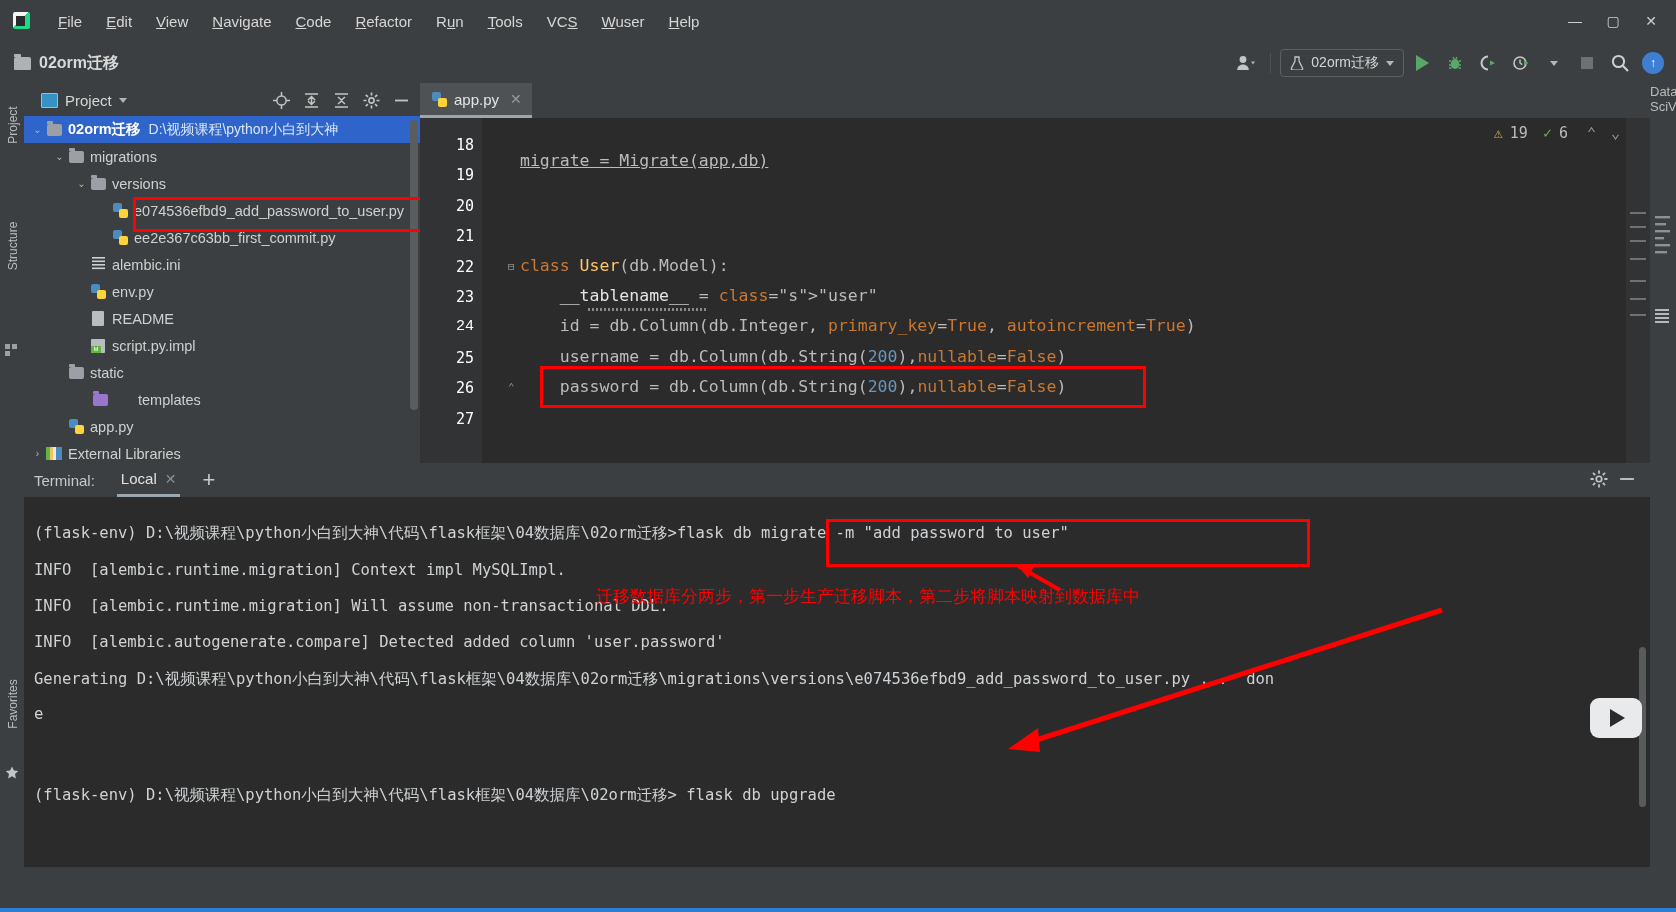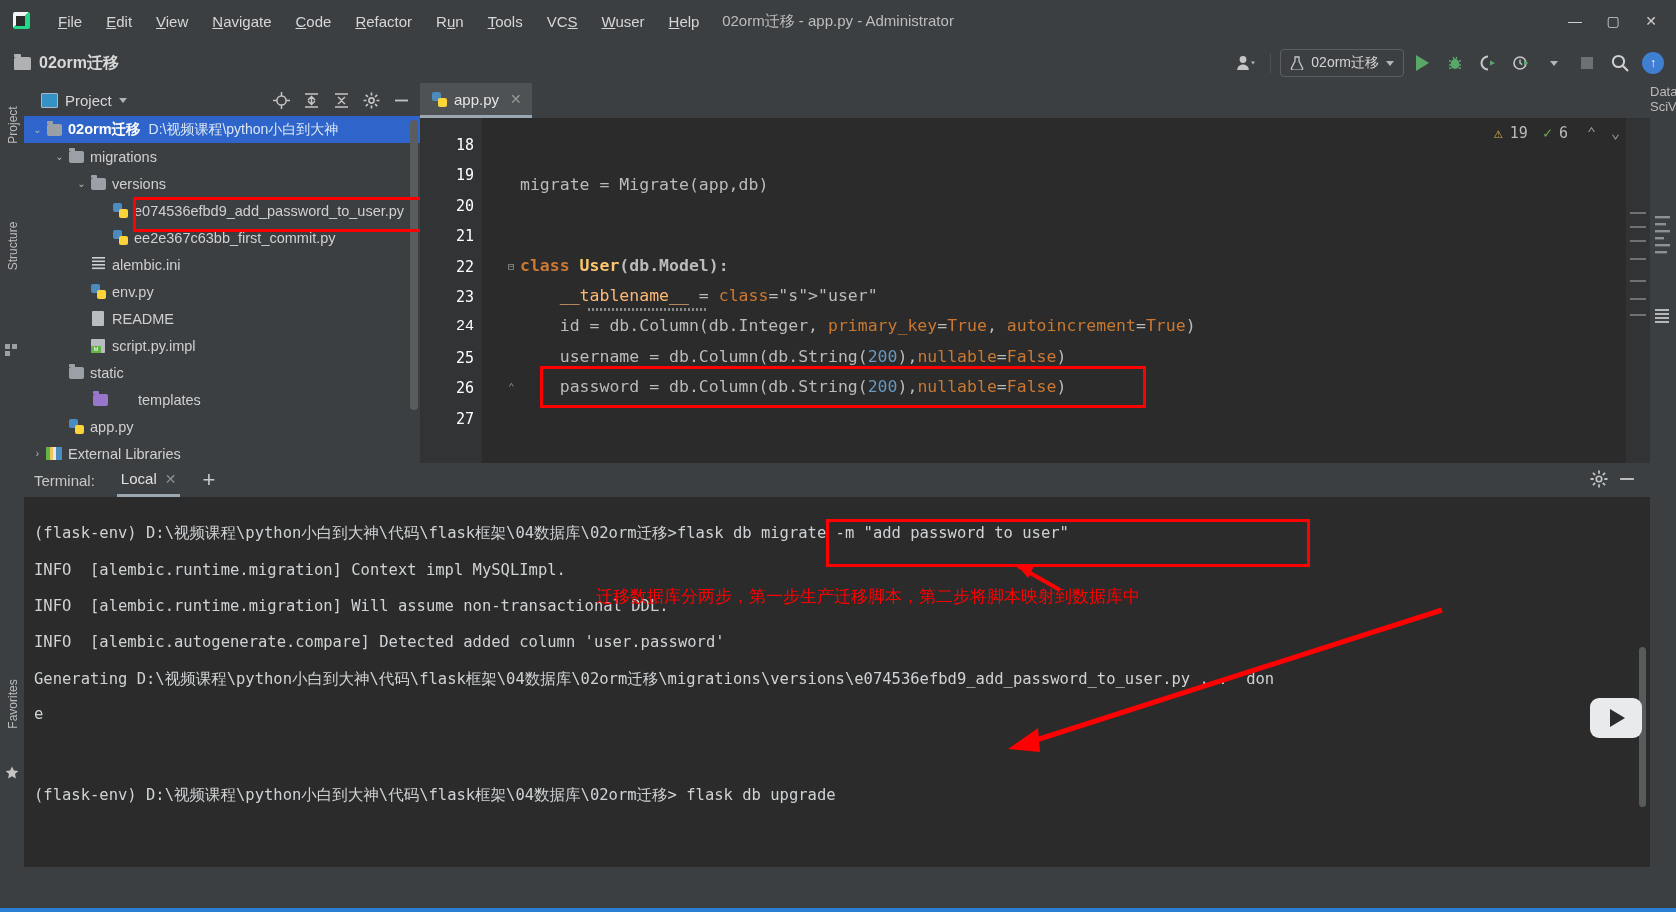--- a/index.html
+++ b/index.html
@@ -76,21 +76,21 @@
   .editor-wrap{position:absolute;left:420px;top:84px;width:1230px;height:379px;background:#2b2b2b;}
   .tabbar{height:34px;background:#3c3f41;display:flex;align-items:flex-end;}
   .tab{display:flex;align-items:center;gap:7px;height:32px;padding:0 10px 0 12px;background:#4e5254;color:#e4e4e4;font-size:15px;border-bottom:3px solid #9aa7b0;}
   .tab .x{color:#9a9a9a;font-size:14px;margin-left:4px;}
   .code-area{position:relative;height:345px;background:#2b2b2b;overflow:hidden;font-family:"DejaVu Sans Mono", monospace;font-size:16.5px;}
   .gutter{position:absolute;left:0;top:0;width:62px;height:345px;background:#313335;}
   .gutter .ln{position:absolute;right:8px;color:#ffffff;font-size:15px;}
   .fold{position:absolute;left:88px;color:#8d9192;font-size:11px;}
   .codeline{position:absolute;left:100px;white-space:pre;}
   .k{color:#cc7832;} .n{color:#6897bb;} .f{color:#ffc66d;}
-  .d{color:#fdba74;} .pk{color:#c77832;}
+  .d{color:#e5e5e5;} .pk{color:#c77832;}
   .warn-strip{position:absolute;right:0;top:0;width:24px;height:345px;background:#313335;}
   .warn-head{position:absolute;right:30px;top:6px;display:flex;align-items:center;gap:7px;font-size:15px;color:#bbbbbb;}
   .mm{position:absolute;right:4px;width:16px;height:2px;background:#6f7273;}
   .squig{position:absolute;height:3px;background:repeating-linear-gradient(90deg,#8a8a8a 0 2px, transparent 2px 4px);}
 
   
   .term{position:absolute;left:24px;top:463px;width:1626px;height:404px;background:#ffffff;}
   .term-head{height:34px;background:#3c3f41;display:flex;align-items:center;}
   .term-head .lbl{margin-left:10px;font-size:15px;color:#c8c8c8;}
   .term-tab{margin-left:22px;font-size:15px;color:#e0e0e0;border-bottom:3px solid #9aa7b0;height:31px;display:flex;align-items:center;gap:8px;padding:0 4px;}
@@ -127,21 +127,20 @@
       <div class="mi"><u>V</u><span>iew</span></div>
       <div class="mi"><u>N</u><span>avigate</span></div>
       <div class="mi"><u>C</u><span>ode</span></div>
       <div class="mi"><u>R</u><span>efactor</span></div>
       <div class="mi"><span>R</span><u>u</u><span>n</span></div>
       <div class="mi"><u>T</u><span>ools</span></div>
       <div class="mi"><span>VC</span><u>S</u></div>
       <div class="mi"><u>W</u><span>user</span></div>
       <div class="mi"><u>H</u><span>elp</span></div>
     </div>
-    <div class="win-title">02orm迁移 - app.py - Administrator</div>
     <div class="win-btns">
       <div>—</div>
       <div>▢</div>
       <div>✕</div>
     </div>
   </div>
 
   <div class="toolbar">
     <div class="tb-proj">
       <span class="folder-ic"></span>
@@ -434,22 +433,22 @@
       </div>
       <div class="warn-head">
         <span style="color:#d6ad4c;">⚠</span>
         <span>19</span>
         <span style="color:#6ea84f;margin-left:8px;">✓</span>
         <span>6</span>
         <span style="margin-left:12px;color:#9a9a9a;">⌃</span>
         <span style="margin-left:8px;color:#9a9a9a;">⌄</span>
       </div>
 
-    <div class="codeline" style="top: 57px;">migrate = Migrate(app,db)</div>
-        <div class="codeline" style="top: 137.6px; font-weight: bold;"><span class="k">class</span> <span class="f">User</span>(db.Model):</div>
+    <div class="codeline" style="top: 33px; text-decoration: underline;">migrate = Migrate(app,db)</div>
+        <div class="codeline" style="top: 137.6px;"><span class="k">class</span> <span class="f">User</span>(db.Model):</div>
         <div class="codeline" style="top: 168px;">    <span class="d">__tablename__</span> = <span <span="" class="k">class</span>="s"&gt;"user"</div>
         <div class="codeline" style="top: 198.4px;">    id = db.Column(db.Integer, <span class="pk">primary_key</span>=<span class="k">True</span>, <span class="pk">autoincrement</span>=<span class="k">True</span>)</div>
         <div class="codeline" style="top: 228.8px;">    username = db.Column(db.String(<span class="n">200</span>),<span class="pk">nullable</span>=<span class="k">False</span>)</div>
         <div class="codeline" style="top: 259.2px;">    password = db.Column(db.String(<span class="n">200</span>),<span class="pk">nullable</span>=<span class="k">False</span>)</div>
         <div class="fold" style="top: 141.6px;">⊟</div>
         <div class="fold" style="top: 263.2px;">⌃</div>
         <div class="squig" style="left: 168px; top: 190px; width: 118px;"></div>
       </div>
     <div class="hl-box" style="left:120px;top:282px;width:600px;height:36px;"></div>
   </div>

